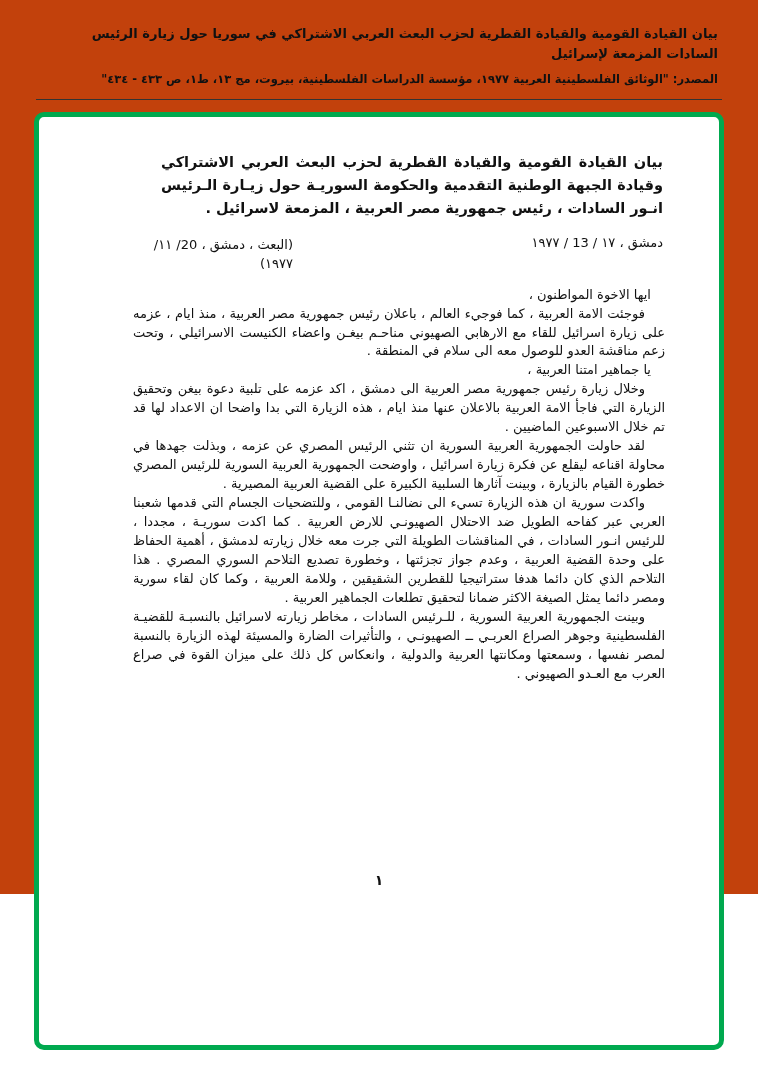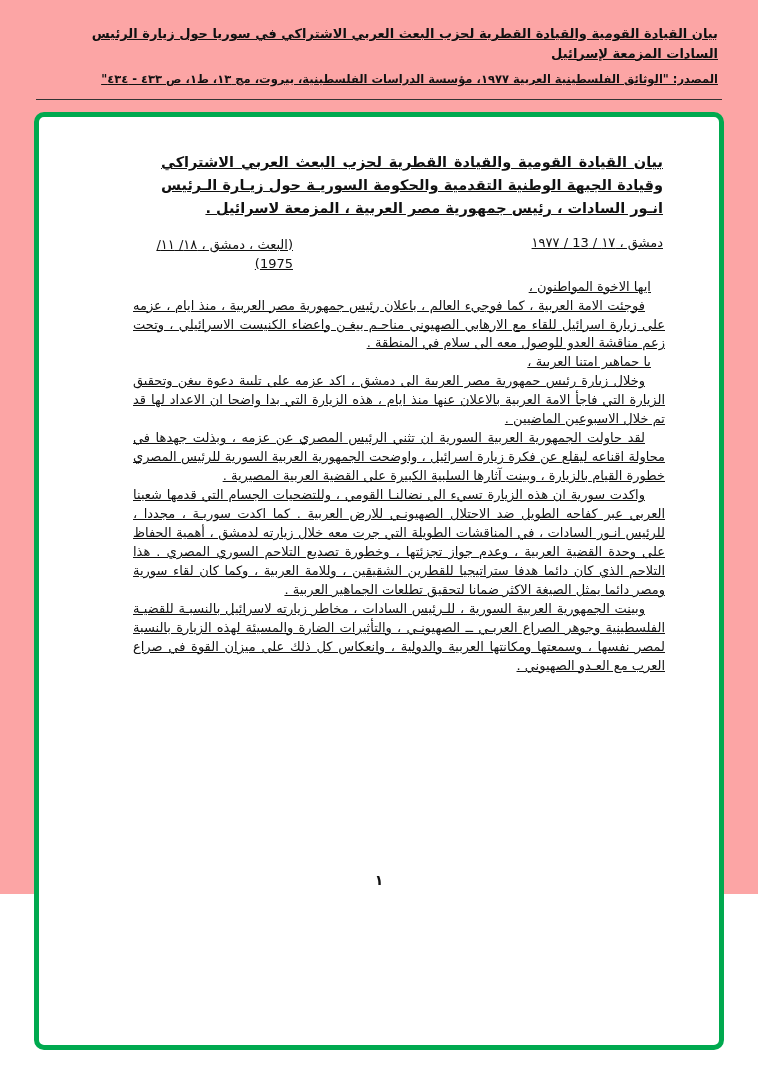--- a/index.html
+++ b/index.html
@@ -9,22 +9,21 @@
     height: 1078px;
     font-family: "DejaVu Sans", sans-serif;
     color: #111111;
     overflow: hidden;
   }
   .page {
     position: relative;
     width: 758px;
     height: 894px;
     direction: rtl;
-    background: #fca5a5;
-    text-decoration: underline;
+    background: #c2410c;
   }
   .page-header {
     padding: 24px 40px 0 40px;
     text-align: right;
     font-weight: bold;
   }
   .header-line1 {
     font-size: 13px;
     line-height: 1.5;
   }
@@ -63,21 +62,21 @@
     margin: 14px 2px 0 8px;
     font-size: 13px;
   }
   .dateline { white-space: nowrap; }
   .source-note {
     width: 152px;
     text-align: right;
     line-height: 1.5;
   }
   .body-text {
-    margin-top: 4px;
+    margin-top: 12px;
     font-size: 13px;
     line-height: 1.46;
   }
   p.para {
     text-align: justify;
     text-indent: 20px;
     margin: 0;
   }
   p.para.salutation {
     text-align: right;
@@ -105,21 +104,21 @@
 
   <hr class="divider">
 
   <div class="frame">
     <div class="content">
 
       <h1 class="doc-title">بيان القيادة القومية والقيادة القطرية لحزب البعث العربي الاشتراكي وقيادة الجبهة الوطنية التقدمية والحكومة السوريـة حول زيـارة الـرئيس انـور السادات ، رئيس جمهورية مصر العربية ، المزمعة لاسرائيل .</h1>
 
       <div class="date-row">
         <span class="dateline">دمشق ، ١٧ / 13 / ١٩٧٧</span>
-        <span class="source-note">(البعث ، دمشق ، ١٨/ ١١/ 1975)</span>
+        <span class="source-note">(البعث ، دمشق ، 20/ ١١/ ١٩٧٧)</span>
       </div>
 
       <div class="body-text">
           <p class="para salutation">ايها الاخوة المواطنون ،</p>
           <p class="para">فوجئت الامة العربية ، كما فوجيء العالم ، باعلان رئيس جمهورية مصر العربية ، منذ ايام ، عزمه على زيارة اسرائيل للقاء مع الارهابي الصهيوني مناحـم بيغـن واعضاء الكنيست الاسرائيلي ، وتحت زعم مناقشة العدو للوصول معه الى سلام في المنطقة .</p>
           <p class="para salutation">يا جماهير امتنا العربية ،</p>
           <p class="para">وخلال زيارة رئيس جمهورية مصر العربية الى دمشق ، اكد عزمه على تلبية دعوة بيغن وتحقيق الزيارة التي فاجأ الامة العربية بالاعلان عنها منذ ايام ، هذه الزيارة التي بدا واضحا ان الاعداد لها قد تم خلال الاسبوعين الماضيين .</p>
           <p class="para">لقد حاولت الجمهورية العربية السورية ان تثني الرئيس المصري عن عزمه ، وبذلت جهدها في محاولة اقناعه ليقلع عن فكرة زيارة اسرائيل ، واوضحت الجمهورية العربية السورية للرئيس المصري خطورة القيام بالزيارة ، وبينت آثارها السلبية الكبيرة على القضية العربية المصيرية .</p>
           <p class="para">واكدت سورية ان هذه الزيارة تسيء الى نضالنـا القومي ، وللتضحيات الجسام التي قدمها شعبنا العربي عبر كفاحه الطويل ضد الاحتلال الصهيونـي للارض العربية . كما اكدت سوريـة ، مجددا ، للرئيس انـور السادات ، في المناقشات الطويلة التي جرت معه خلال زيارته لدمشق ، أهمية الحفاظ على وحدة القضية العربية ، وعدم جواز تجزئتها ، وخطورة تصديع التلاحم السوري المصري . هذا التلاحم الذي كان دائما هدفا ستراتيجيا للقطرين الشقيقين ، وللامة العربية ، وكما كان لقاء سورية ومصر دائما يمثل الصيغة الاكثر ضمانا لتحقيق تطلعات الجماهير العربية .</p>
           <p class="para">وبينت الجمهورية العربية السورية ، للـرئيس السادات ، مخاطر زيارته لاسرائيل بالنسبـة للقضيـة الفلسطينية وجوهر الصراع العربـي ــ الصهيونـي ، والتأثيرات الضارة والمسيئة لهذه الزيارة بالنسبة لمصر نفسها ، وسمعتها ومكانتها العربية والدولية ، وانعكاس كل ذلك على ميزان القوة في صراع العرب مع العـدو الصهيوني .</p>

